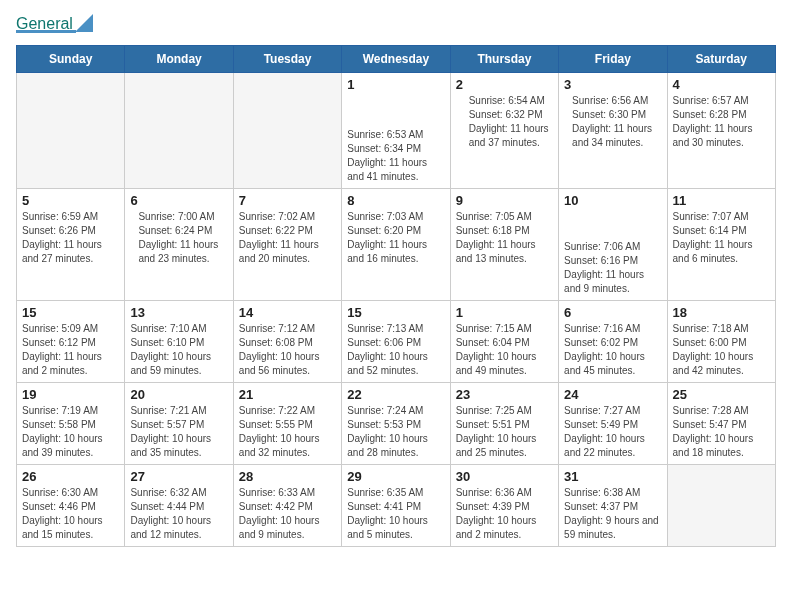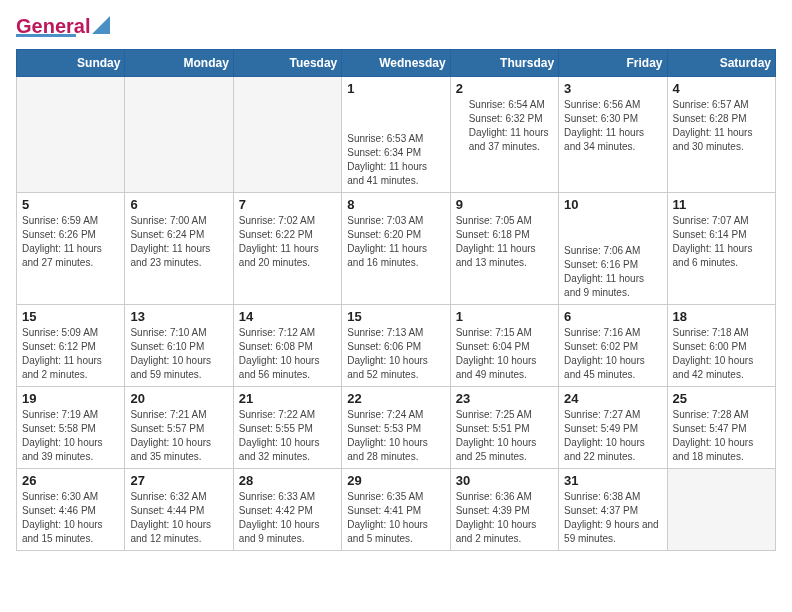--- a/index.html
+++ b/index.html
@@ -38,21 +38,21 @@
       width: 100%;
       border-collapse: collapse;
       border: 1px solid #ccc;
     }
     .calendar th {
       background: #2e6da4;
       color: #fff;
       font-size: 12px;
       font-weight: bold;
       padding: 6px 4px;
-      text-align: right;
+      text-align: center;
       border: 1px solid #2560a0;
     }
     .calendar td {
       vertical-align: top;
       border: 1px solid #ccc;
       padding: 4px 5px;
       width: 108px;
       min-height: 80px;
       background: #fff;
       font-size: 10px;
@@ -72,21 +72,21 @@
       color: #444;
       line-height: 1.4;
     }
   </style>
 </head>
 <body>
 
 <div class="header">
   <div class="logo">
     <div style="display:flex; align-items:center;">
-      <span style="font-size:20px; font-weight:bold; color:#be185d; line-height:1;">General</span>
+      <span style="font-size:16px; font-weight:normal; color:#0f766e; line-height:1;">General</span>
       <svg width="18" height="18" viewBox="0 0 18 18" style="margin-left:2px; margin-top:-2px;">
         <polygon points="0,18 18,0 18,18" fill="#4a90c4"></polygon>
       </svg>
     </div>
     <div style="display:flex; align-items:center; margin-top:-2px;">
       <div style="background:#4a90c4; height:3px; width:60px; margin-right:0;"></div>
     </div>
     <div style="font-size:22px; font-weight:bold; color:#4a90c4; line-height:1.1;"></div>
   </div>
   <div class="title-section">
@@ -119,41 +119,41 @@
 Daylight: 11 hours and 41 minutes.</div>
         </td>
         <td>
           <div class="day-num">2</div>
           <div class="day-info" style="white-space: pre-line; margin-left: 13px;">Sunrise: 6:54 AM
 Sunset: 6:32 PM
 Daylight: 11 hours and 37 minutes.</div>
         </td>
         <td>
           <div class="day-num">3</div>
-          <div class="day-info" style="white-space: pre-line;">Sunrise: 6:56 AM
+          <div class="day-info" style="white-space: pre-line; margin-left: 8px;">Sunrise: 6:56 AM
 Sunset: 6:30 PM
 Daylight: 11 hours and 34 minutes.</div>
         </td>
         <td>
           <div class="day-num">4</div>
           <div class="day-info" style="white-space: pre-line;">Sunrise: 6:57 AM
 Sunset: 6:28 PM
 Daylight: 11 hours and 30 minutes.</div>
         </td>
       </tr>
       <tr>
         <td>
           <div class="day-num">5</div>
           <div class="day-info" style="white-space: pre-line;">Sunrise: 6:59 AM
 Sunset: 6:26 PM
 Daylight: 11 hours and 27 minutes.</div>
         </td>
         <td>
           <div class="day-num">6</div>
-          <div class="day-info" style="white-space: pre-line;">Sunrise: 7:00 AM
+          <div class="day-info" style="white-space: pre-line; margin-left: 8px;">Sunrise: 7:00 AM
 Sunset: 6:24 PM
 Daylight: 11 hours and 23 minutes.</div>
         </td>
         <td>
           <div class="day-num">7</div>
           <div class="day-info" style="white-space: pre-line;">Sunrise: 7:02 AM
 Sunset: 6:22 PM
 Daylight: 11 hours and 20 minutes.</div>
         </td>
         <td>

